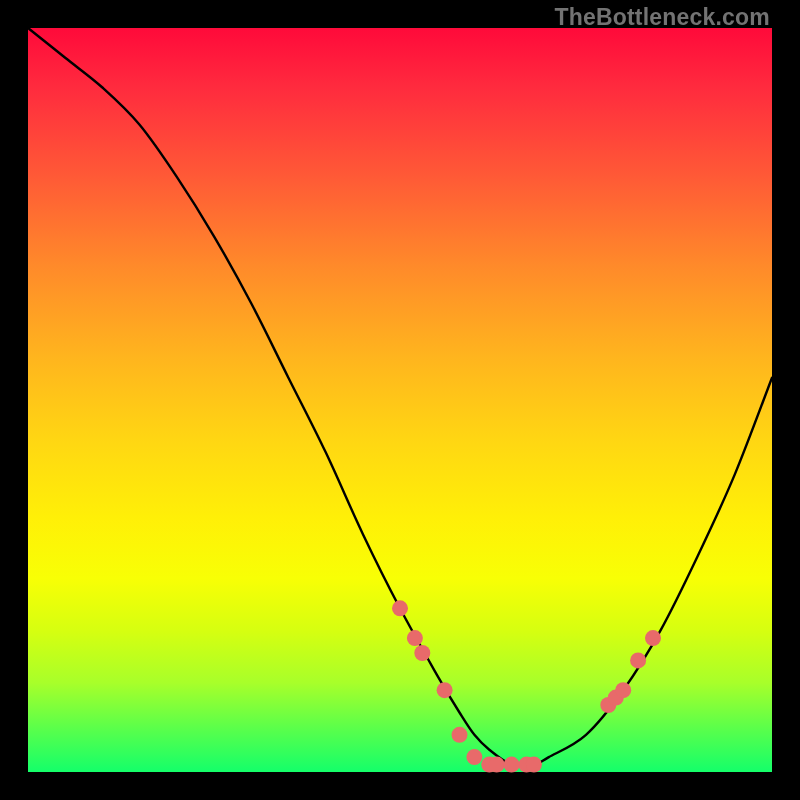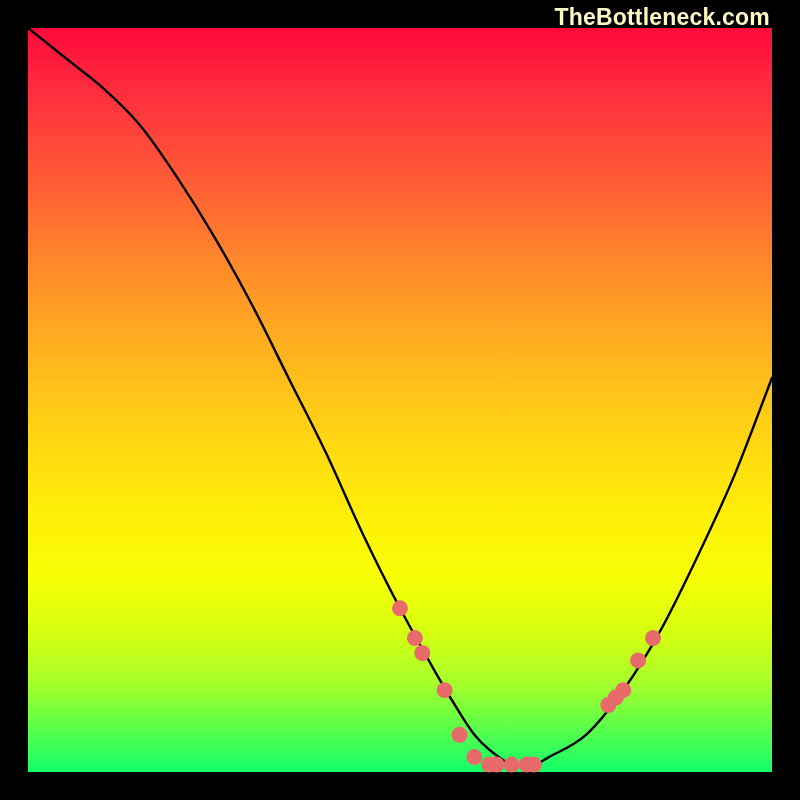--- a/index.html
+++ b/index.html
@@ -36,21 +36,21 @@
       #d6ff10 81%,
       #a8ff2a 88%,
       #5cff4a 94%,
       #14ff6a 100%
     );
   }
   .watermark {
     position: absolute;
     top: 4px;
     right: 30px;
-    color: #fef9c3;
+    color: #737373;
     font-size: 23px;
     font-weight: 600;
     letter-spacing: 0.2px;
     user-select: none;
   }
   svg.curve {
     position: absolute;
     inset: 0;
     width: 744px;
     height: 744px;

